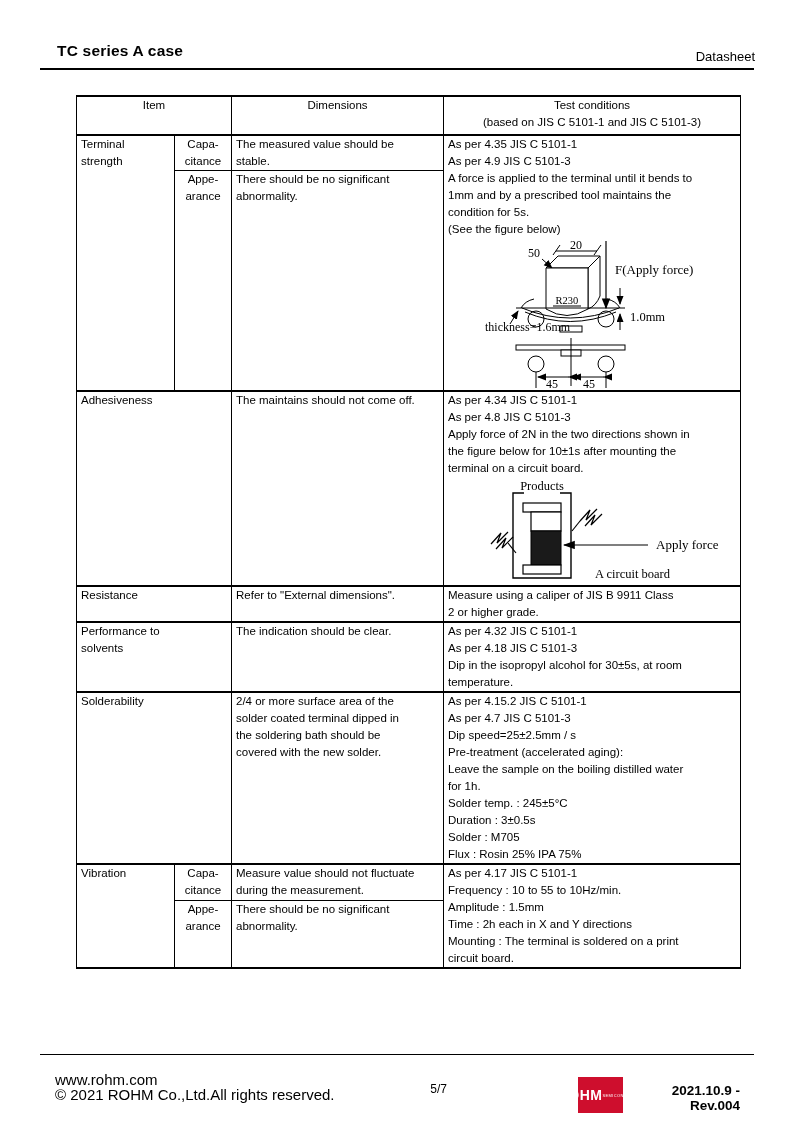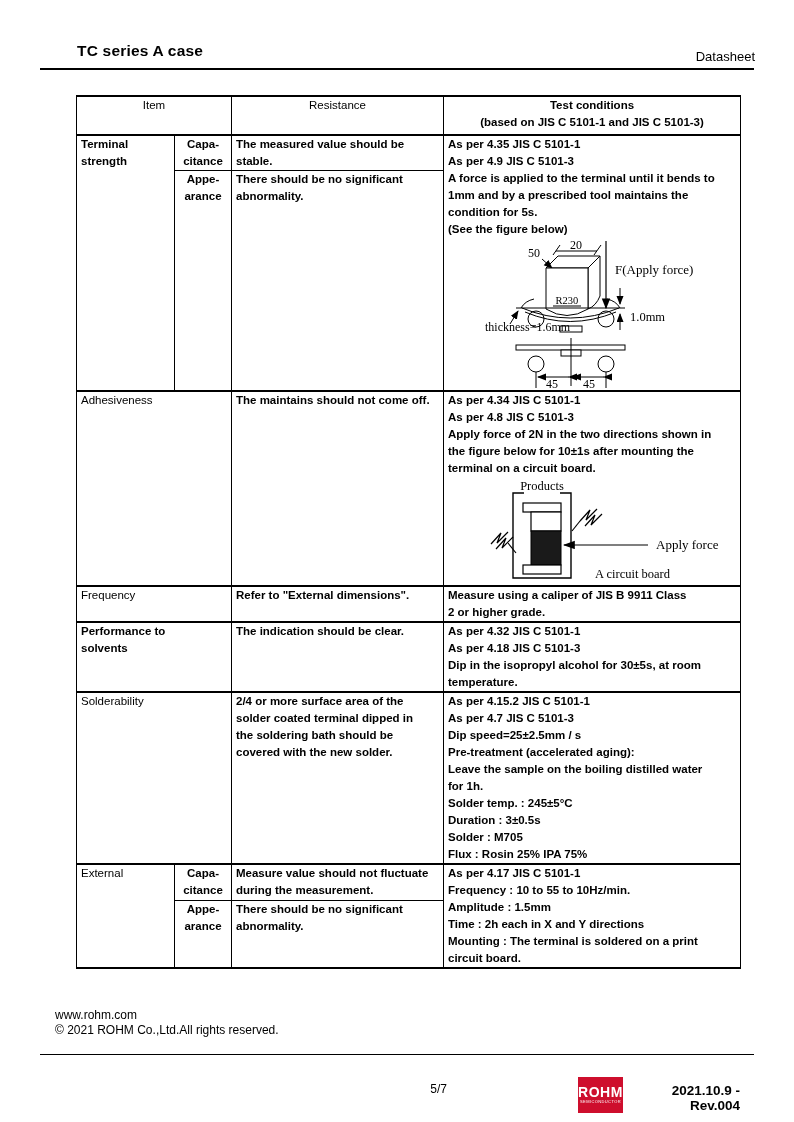--- a/index.html
+++ b/index.html
@@ -1,37 +1,37 @@
 <!DOCTYPE html>
 <html><head>
 <meta charset="utf-8">
 <style>
   html,body{margin:0;padding:0;background:#ffffff;}
   body{width:794px;height:1122px;position:relative;font-family:"Liberation Sans",sans-serif;color:#000;}
   .abs{position:absolute;}
   
-  .doc-title{left:57px;top:42px;font-size:15.5px;font-weight:bold;letter-spacing:.2px;margin-left:20px;}
+  .doc-title{left:57px;top:42px;font-size:15.5px;font-weight:bold;letter-spacing:.2px;}
   .doc-type{left:0;top:49px;width:737px;text-align:right;font-size:13px;padding-left:18px;}
   .header-rule{left:40px;top:68px;width:714px;height:2px;background:#000;}
   
   #spec-table{position:absolute;left:76px;top:95px;width:664px;border-collapse:collapse;table-layout:fixed;
               font-size:11.5px;line-height:17px;}
   #spec-table td{border:1px solid #000;vertical-align:top;padding:0 4px;overflow:hidden;}
   #spec-table tr.thick>td{border-top:2px solid #000;}
   #spec-table{border:1px solid #000;border-top:2px solid #000;border-bottom:2px solid #000;}
   td.hc{text-align:center;vertical-align:middle;padding:0 2px;}
   td.sub{text-align:center;}
-  .ml{white-space:pre-line;font-weight:bold;}
+  .ml{white-space:pre-line;}
   .fig{display:block;margin-top:0;}
   
   .footer-rule{left:40px;top:1054px;width:714px;height:1px;background:#000;}
-  .f-left{left:55px;top:1008px;font-size:12px;line-height:15px;}
+  .f-left{left:55px;top:1072px;font-size:15px;line-height:15px;}
   .f-page{left:347px;top:1082px;width:100px;text-align:right;font-size:12px;}
   .logo-box{left:578px;top:1077px;width:45px;height:36px;background:#CE0E2D;color:#fff;
-            display:flex;flex-direction:column;align-items:center;justify-content:center;}
+            display:flex;flex-direction:row;align-items:center;justify-content:center;}
   .logo-main{font-weight:bold;font-size:14px;line-height:13px;letter-spacing:.5px;}
   .logo-sub{font-size:4px;letter-spacing:.4px;line-height:5px;}
   .f-rev{left:630px;top:1083px;width:110px;text-align:right;font-size:13.5px;font-weight:bold;}
   svg text{font-family:"Liberation Serif",serif;fill:#000;}
 </style>
 </head>
 <body>
 
 <div class="abs doc-title">TC series A case</div>
 <div class="abs doc-type">Datasheet</div>
@@ -41,21 +41,21 @@
   <colgroup>
     <col style="width:98px">
       <col style="width:57px">
       <col style="width:212px">
       <col style="width:297px">
   </colgroup>
 
   <tbody>
       <tr class="thick" style="height:39px">
     <td class="hc" colspan="2">Item</td>
-    <td class="hc">Resistance</td>
+    <td class="hc">Dimensions</td>
     <td class="hc ml">Test conditions
 (based on JIS C 5101-1 and JIS C 5101-3)</td>
   </tr>
 
   <tr class="thick" style="height:34px">
     <td class="ml" rowspan="2">Terminal
 strength</td>
     <td class="sub ml">Capa-
 citance</td>
     <td class="ml">The measured value should be
@@ -172,21 +172,21 @@
         </g>
 
         <line x1="200" y1="68" x2="116" y2="68" stroke="#000" stroke-width="1.2" marker-end="url(#ahB)"></line>
         <text x="208" y="72" font-size="13">Apply force</text>
         <text x="147" y="101" font-size="12.5">A circuit board</text>
       </svg>
     </td>
   </tr>
 
   <tr class="thick" style="height:34px">
-    <td colspan="2">Frequency</td>
+    <td colspan="2">Resistance</td>
     <td class="ml">Refer to "External dimensions".</td>
     <td class="ml">Measure using a caliper of JIS B 9911 Class
 2 or higher grade.</td>
   </tr>
 
   <tr class="thick" style="height:69px">
     <td class="ml" colspan="2">Performance to
 solvents</td>
     <td class="ml">The indication should be clear.</td>
     <td class="ml">As per 4.32 JIS C 5101-1
@@ -207,21 +207,21 @@
 Pre-treatment (accelerated aging):
 Leave the sample on the boiling distilled water
 for 1h.
 Solder temp. : 245±5°C
 Duration : 3±0.5s
 Solder : M705
 Flux : Rosin 25% IPA 75%</td>
   </tr>
 
   <tr class="thick" style="height:34px">
-    <td rowspan="2">External</td>
+    <td rowspan="2">Vibration</td>
     <td class="sub ml">Capa-
 citance</td>
     <td class="ml">Measure value should not fluctuate
 during the measurement.</td>
     <td class="ml" rowspan="2">As per 4.17 JIS C 5101-1
 Frequency : 10 to 55 to 10Hz/min.
 Amplitude : 1.5mm
 Time : 2h each in X and Y directions
 Mounting : The terminal is soldered on a print
 circuit board.</td>

